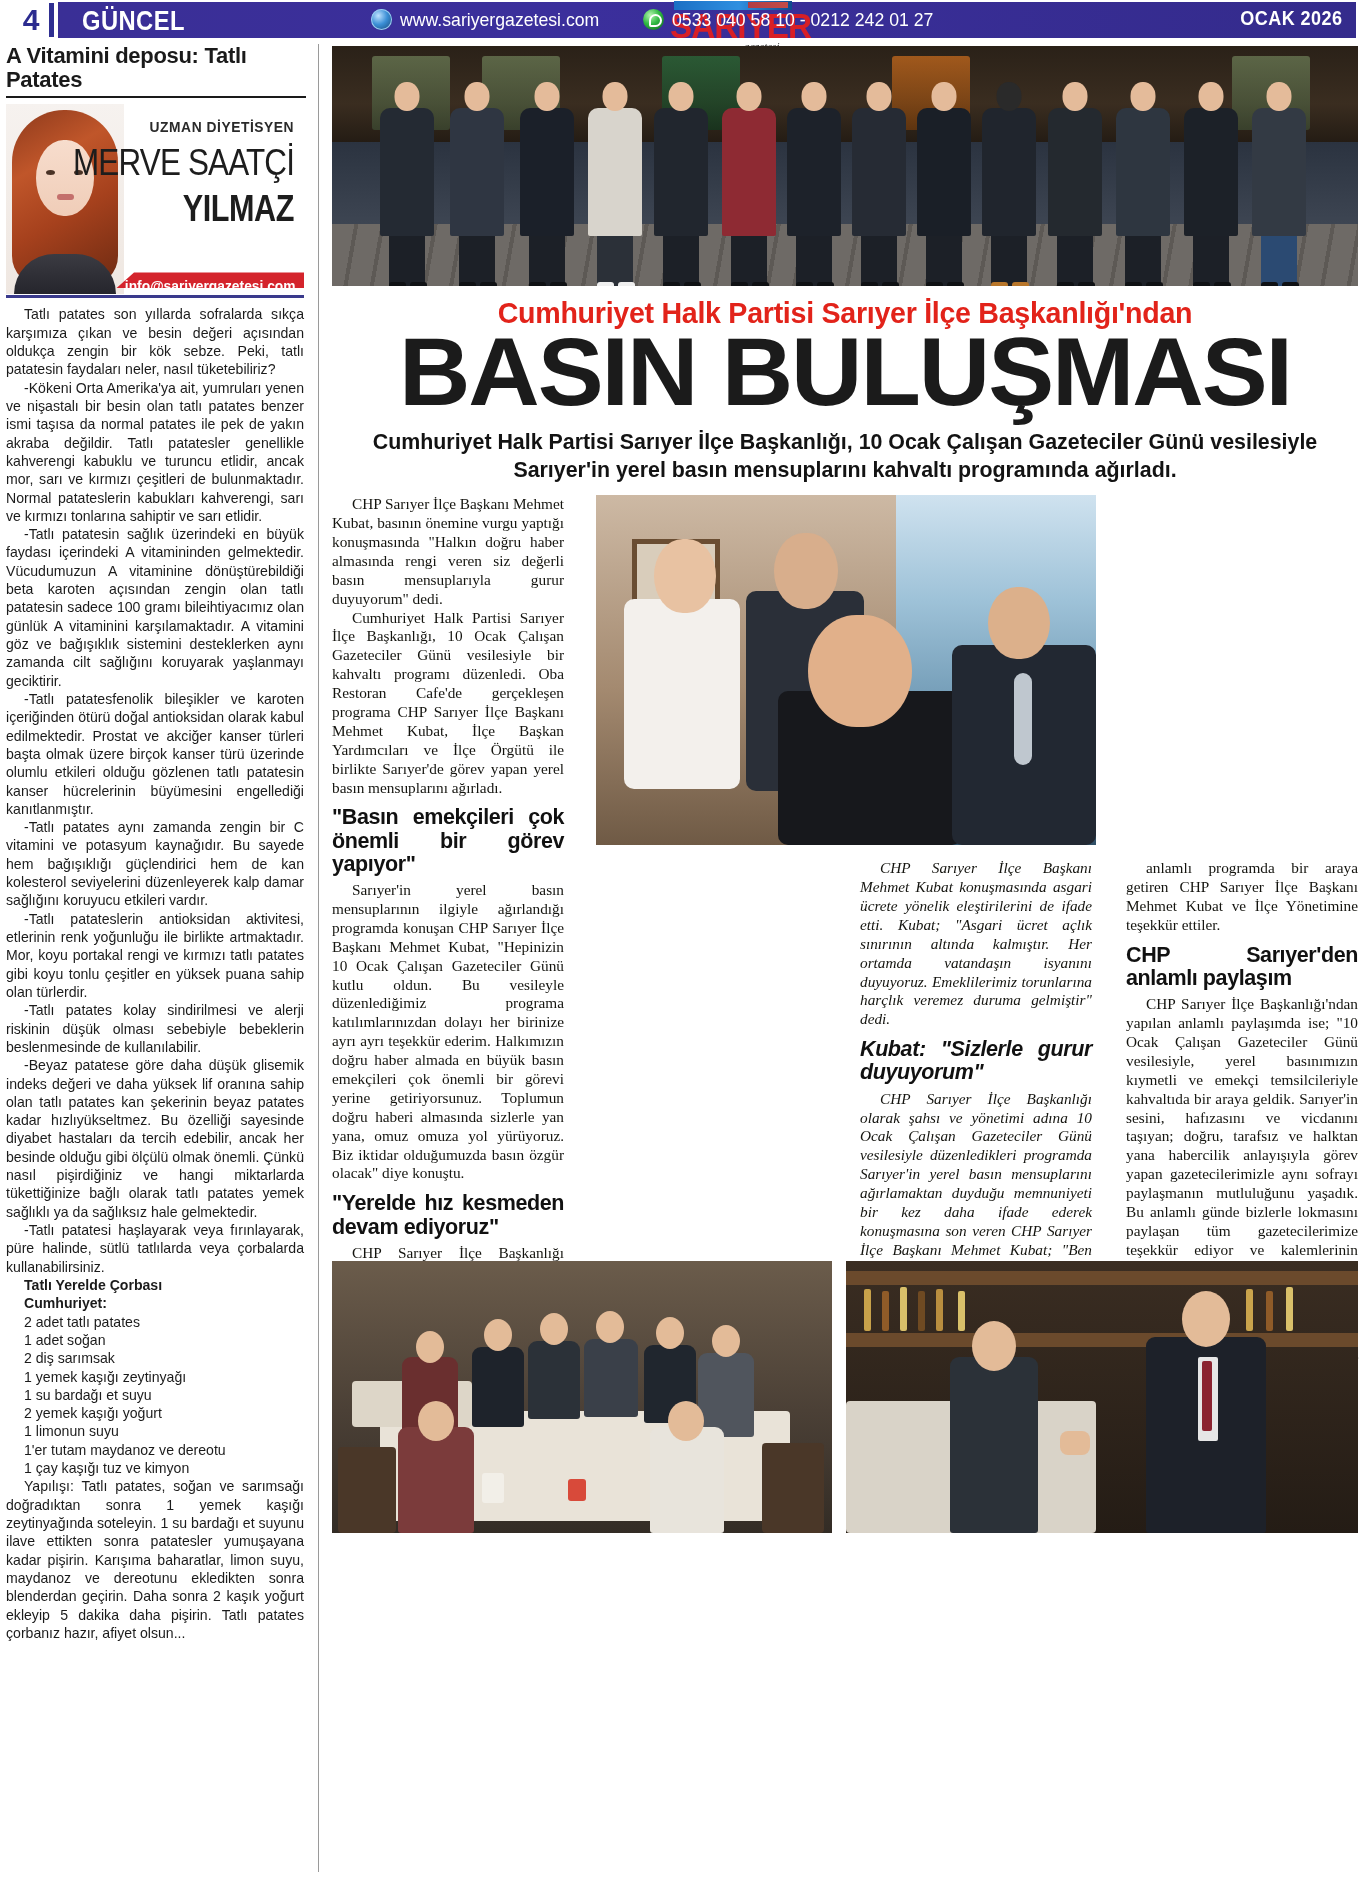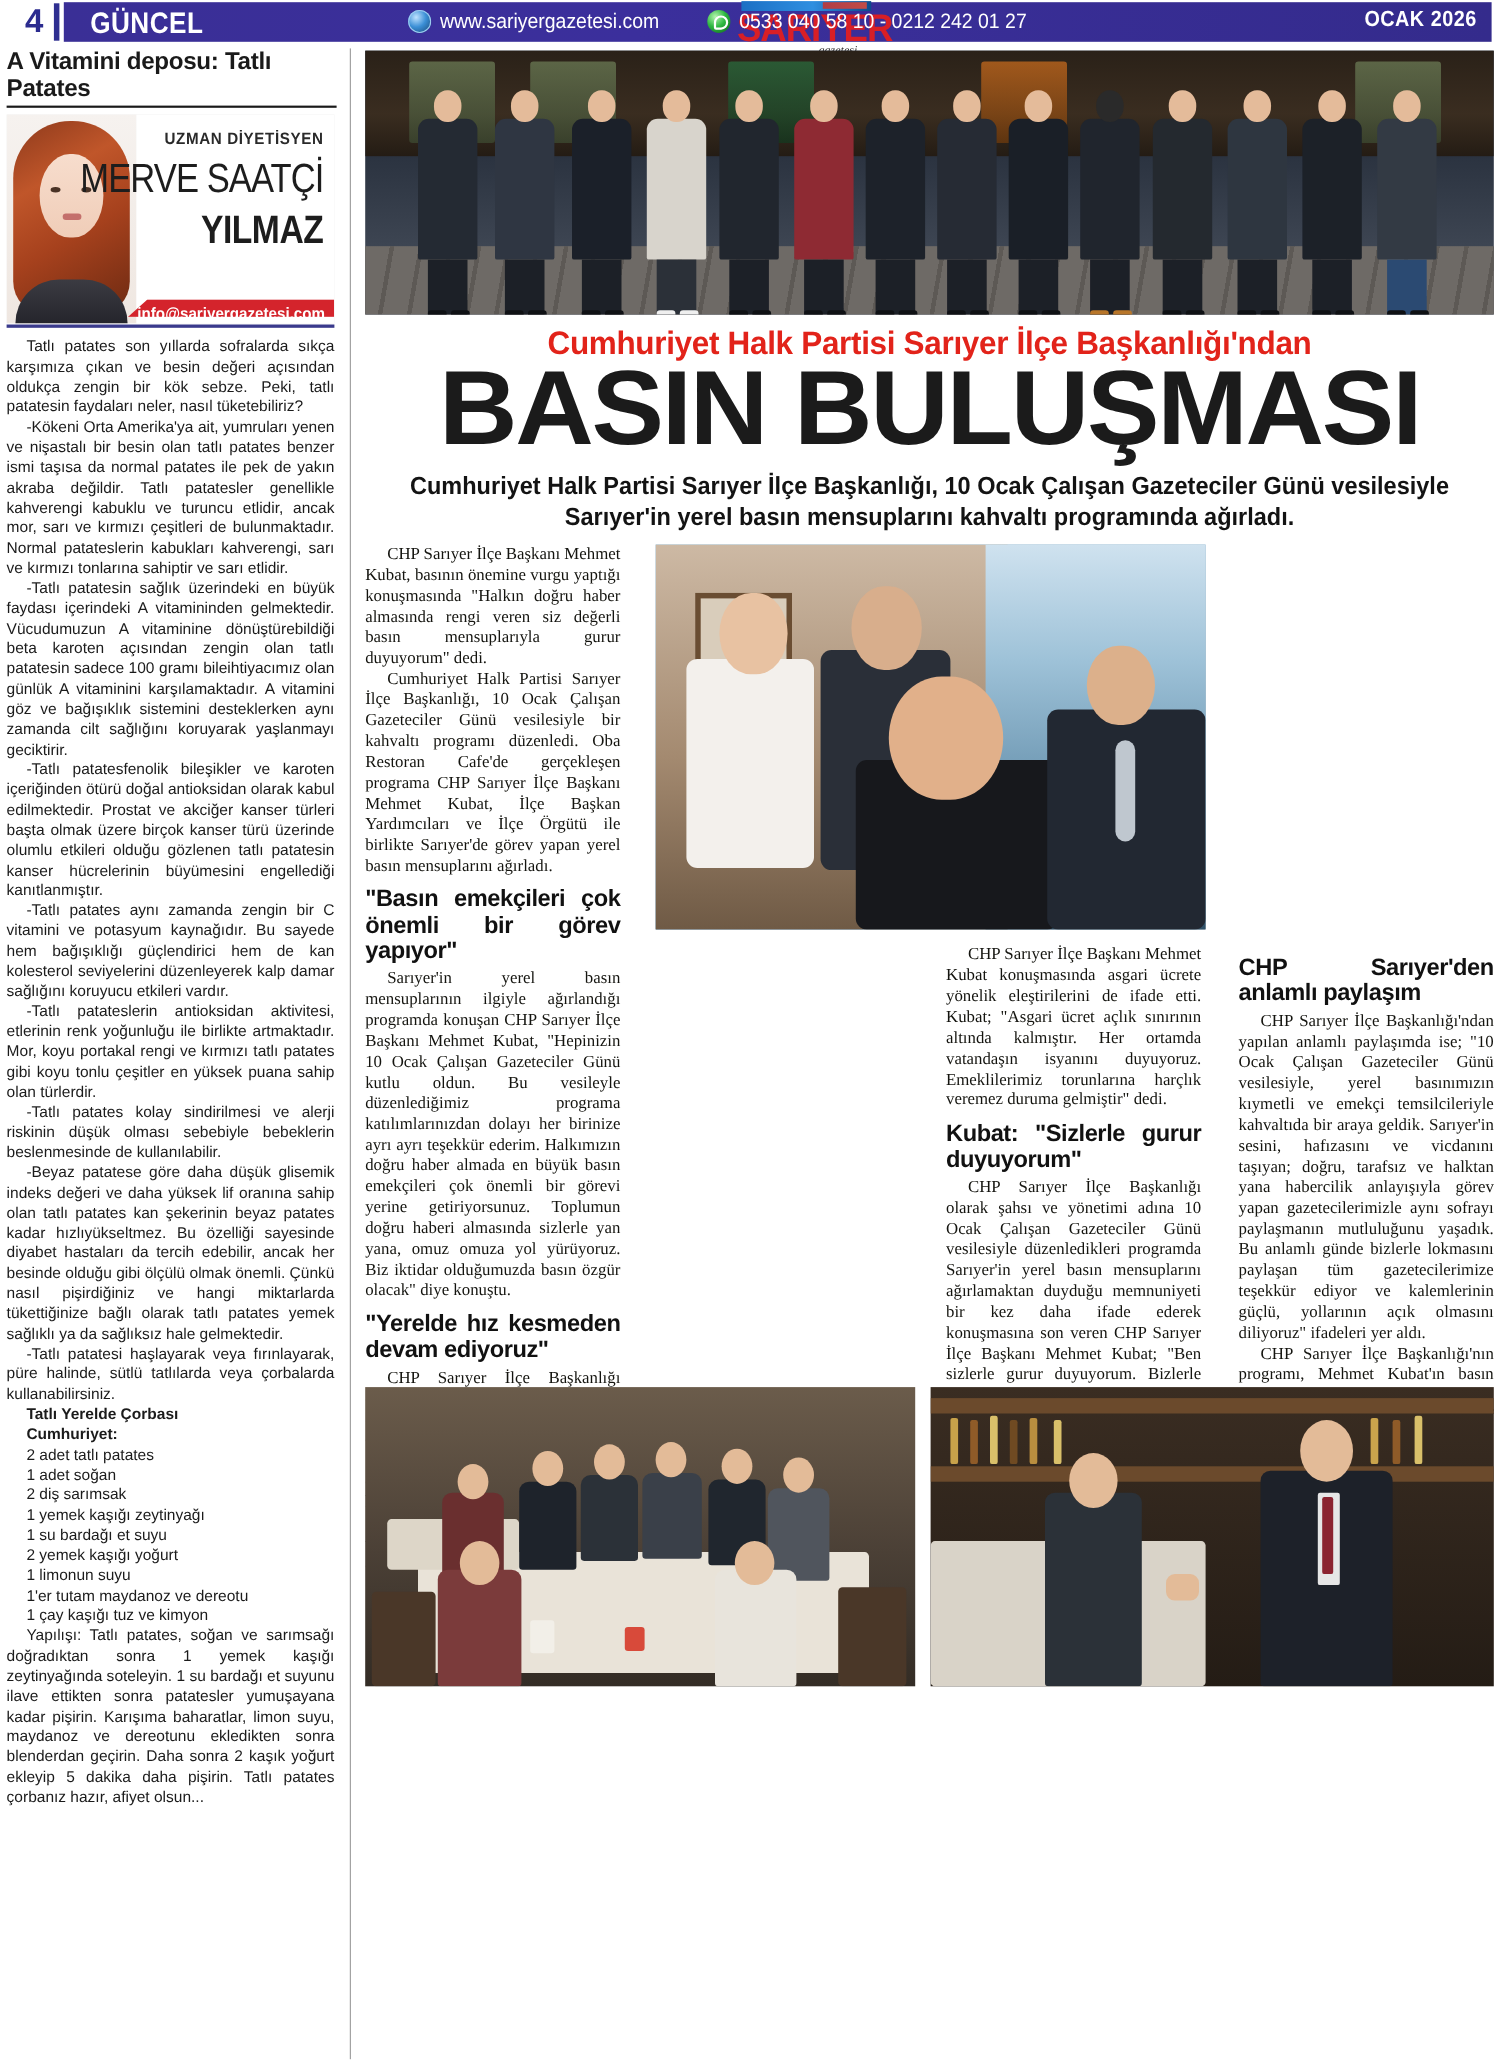--- a/index.html
+++ b/index.html
@@ -426,30 +426,31 @@
       <div class="pk-head" style="left:58px;top:44px;width:62px;height:74px;background:#e8c2a2;"></div>
       <div class="pk-p" style="left:150px;top:96px;width:118px;height:200px;background:#2a2f38;"></div>
       <div class="pk-head" style="left:178px;top:38px;width:64px;height:76px;background:#d8ae8c;"></div>
       <div class="pk-p" style="left:182px;top:196px;width:184px;height:154px;background:#17181c;"></div>
       <div class="pk-head" style="left:212px;top:120px;width:104px;height:112px;background:#e1b08a;"></div>
       <div class="pk-p" style="left:356px;top:150px;width:144px;height:200px;background:#222832;"></div>
       <div class="pk-head" style="left:392px;top:92px;width:62px;height:72px;background:#dcb08b;"></div>
       <div class="pk-p" style="left:418px;top:178px;width:18px;height:92px;background:#bfc7cf;"></div>
     </div>
 
-    <div class="col c3" style="top:364px;">
+    <div class="col c3" style="top:364px;font-style:italic;">
       <p>CHP Sarıyer İlçe Başkanı Mehmet Kubat konuşmasında asgari ücrete yönelik eleştirilerini de ifade etti. Kubat; "Asgari ücret açlık sınırının altında kalmıştır. Her ortamda vatandaşın isyanını duyuyoruz. Emeklilerimiz torunlarına harçlık veremez duruma gelmiştir" dedi.</p>
       <div class="sub-h">Kubat: "Sizlerle gurur duyuyorum"</div>
       <p>CHP Sarıyer İlçe Başkanlığı olarak şahsı ve yönetimi adına 10 Ocak Çalışan Gazeteciler Günü vesilesiyle düzenledikleri programda Sarıyer'in yerel basın mensuplarını ağırlamaktan duyduğu memnuniyeti bir kez daha ifade ederek konuşmasına son veren CHP Sarıyer İlçe Başkanı Mehmet Kubat; "Ben sizlerle gurur duyuyorum. Bizlerle bir araya geldiğiniz için teşekkür ederim. Sizlerin emeği göz ardı edilemez, emeklerinize sağlık" ifadelerine yer verdi.</p>
       <p>Sarıyer'in yerel basın mensupları da 10 Ocak Çalışan Gazeteciler Günü'nde kendilerini unutmayarak bu</p>
     </div>
 
     <div class="col c2" style="top:364px;"></div>
 
     <div class="col c4" style="top:364px;width:232px;">
+      <p>anlamlı programda bir araya getiren CHP Sarıyer İlçe Başkanı Mehmet Kubat ve İlçe Yönetimine teşekkür ettiler.</p>
       <div class="sub-h">CHP Sarıyer'den anlamlı paylaşım</div>
       <p>CHP Sarıyer İlçe Başkanlığı'ndan yapılan anlamlı paylaşımda ise; "10 Ocak Çalışan Gazeteciler Günü vesilesiyle, yerel basınımızın kıymetli ve emekçi temsilcileriyle kahvaltıda bir araya geldik. Sarıyer'in sesini, hafızasını ve vicdanını taşıyan; doğru, tarafsız ve halktan yana habercilik anlayışıyla görev yapan gazetecilerimizle aynı sofrayı paylaşmanın mutluluğunu yaşadık. Bu anlamlı günde bizlerle lokmasını paylaşan tüm gazetecilerimize teşekkür ediyor ve kalemlerinin güçlü, yollarının açık olmasını diliyoruz" ifadeleri yer aldı.</p>
       <p>CHP Sarıyer İlçe Başkanlığı'nın programı, Mehmet Kubat'ın basın mensuplarıyla sohbetiyle sürdü. Program sonunda toplu fotoğraf çekildi.</p>
     </div>
   </div>
 
   <div style="position:relative;width:1026px;height:272px;margin-top:6px;">
     <div class="photo-bottom-left">
       <div class="tbl" style="left:48px;top:150px;width:410px;height:110px;"></div>
       <div class="tbl" style="left:20px;top:120px;width:120px;height:46px;background:#ddd6c8;"></div>

